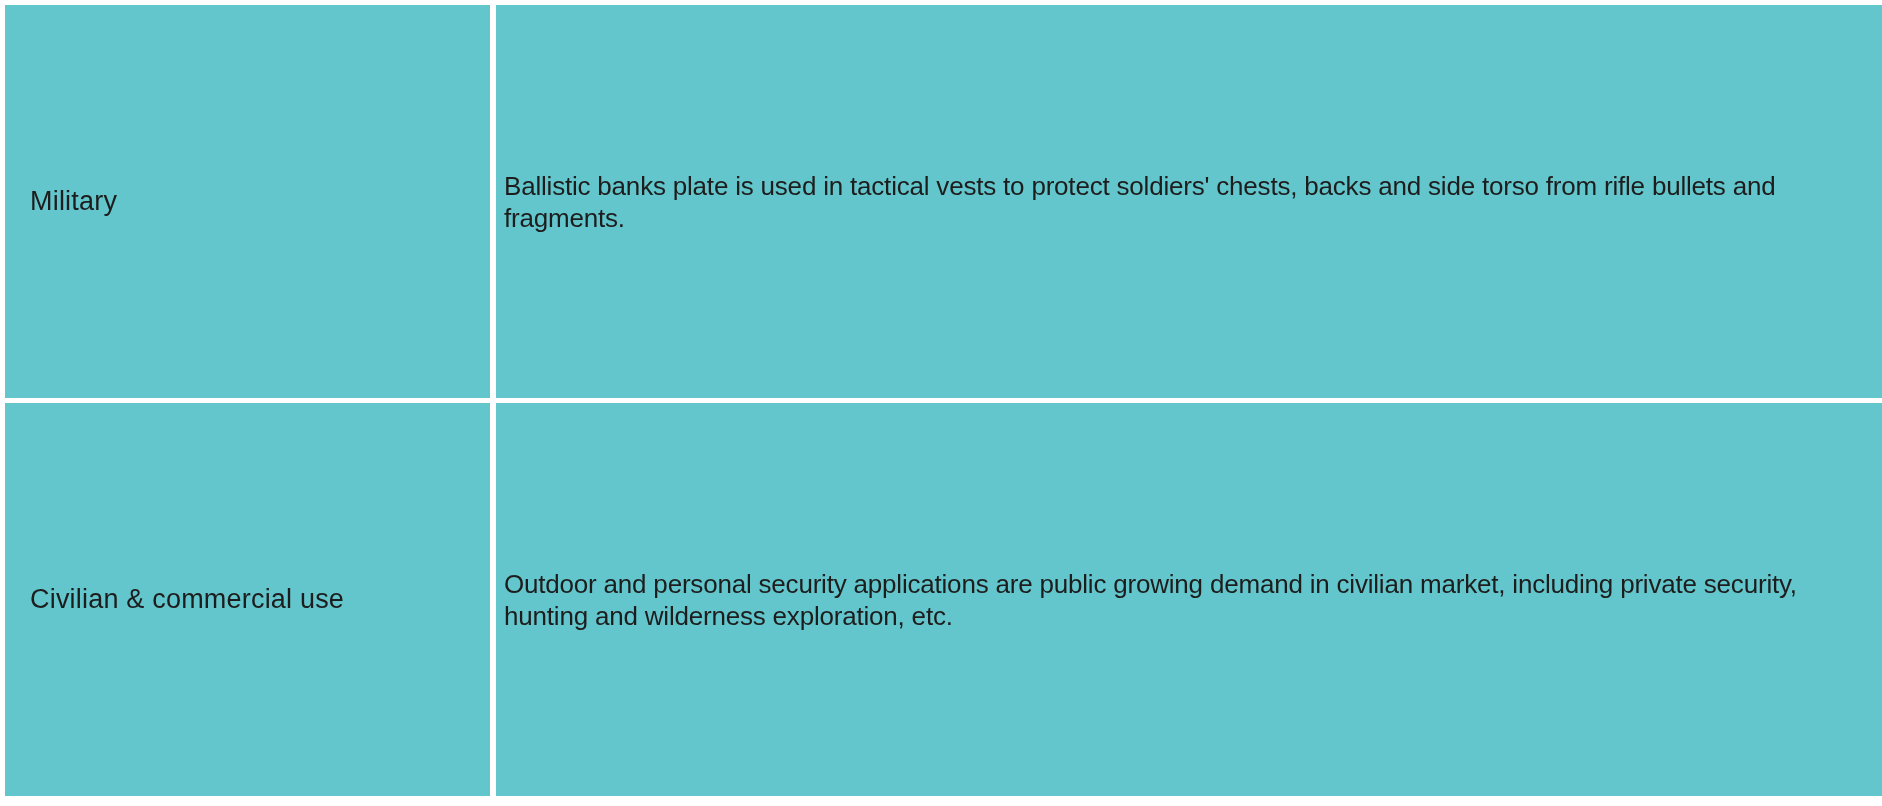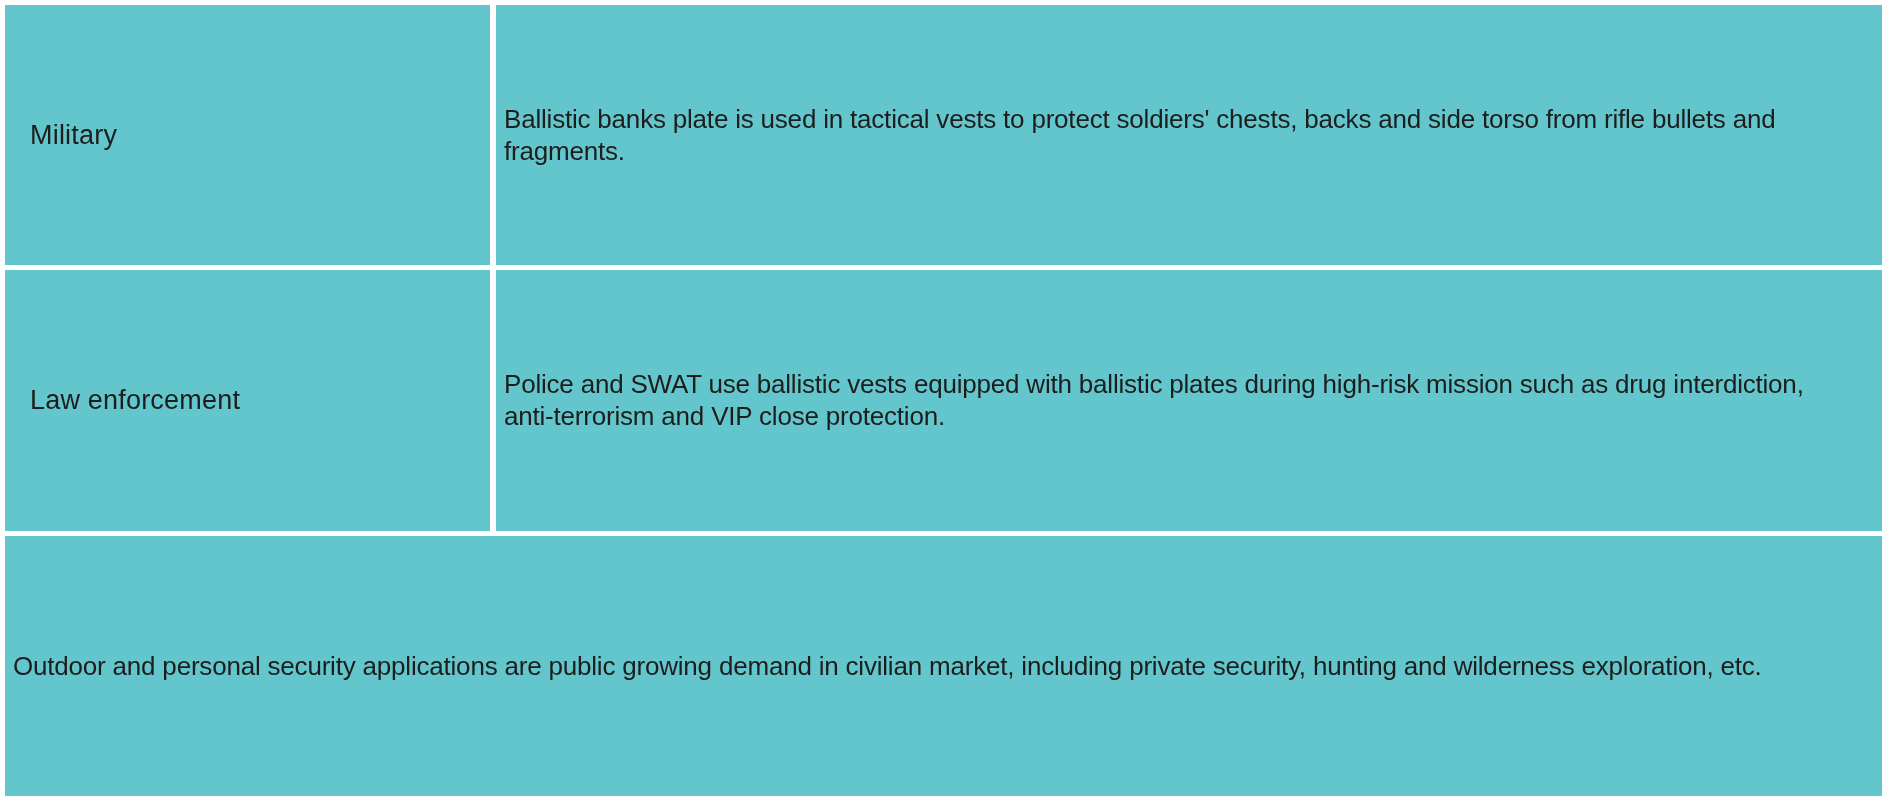--- a/index.html
+++ b/index.html
@@ -70,30 +70,25 @@
 
     <div class="app-row">
       <div class="cell cell-category" style="--cell-bg: #63C6CC; --cell-fg: #1D1D1D;">
         <span>Military</span>
       </div>
       <div class="cell cell-description" style="--cell-bg: #63C6CC; --cell-fg: #1D1D1D;">
         <span>Ballistic banks plate is used in tactical vests to protect soldiers' chests, backs and side torso from rifle bullets and fragments.</span>
       </div>
     </div>
 
-    <div class="app-row">
-      <div class="cell cell-category" style="--cell-bg: #63C6CC; --cell-fg: #1D1D1D;">
-        <span>Law enforcement</span>
-      </div>
-      <div class="cell cell-description" style="--cell-bg: #63C6CC; --cell-fg: #1D1D1D;">
-        <span>Police and SWAT use ballistic vests equipped with ballistic plates during high-risk mission such as drug interdiction, anti-terrorism and VIP close protection.</span>
-      </div>
-    </div>
 
 
     <div class="app-row">
+      <div class="cell cell-category" style="--cell-bg: #63C6CC; --cell-fg: #1D1D1D;">
+        <span>Civilian &amp; commercial use</span>
+      </div>
       <div class="cell cell-description" style="--cell-bg: #63C6CC; --cell-fg: #1D1D1D;">
         <span>Outdoor and personal security applications are public growing demand in civilian market, including private security, hunting and wilderness exploration, etc.</span>
       </div>
     </div>
 
   </div>
 </div>
 
 </body></html>

